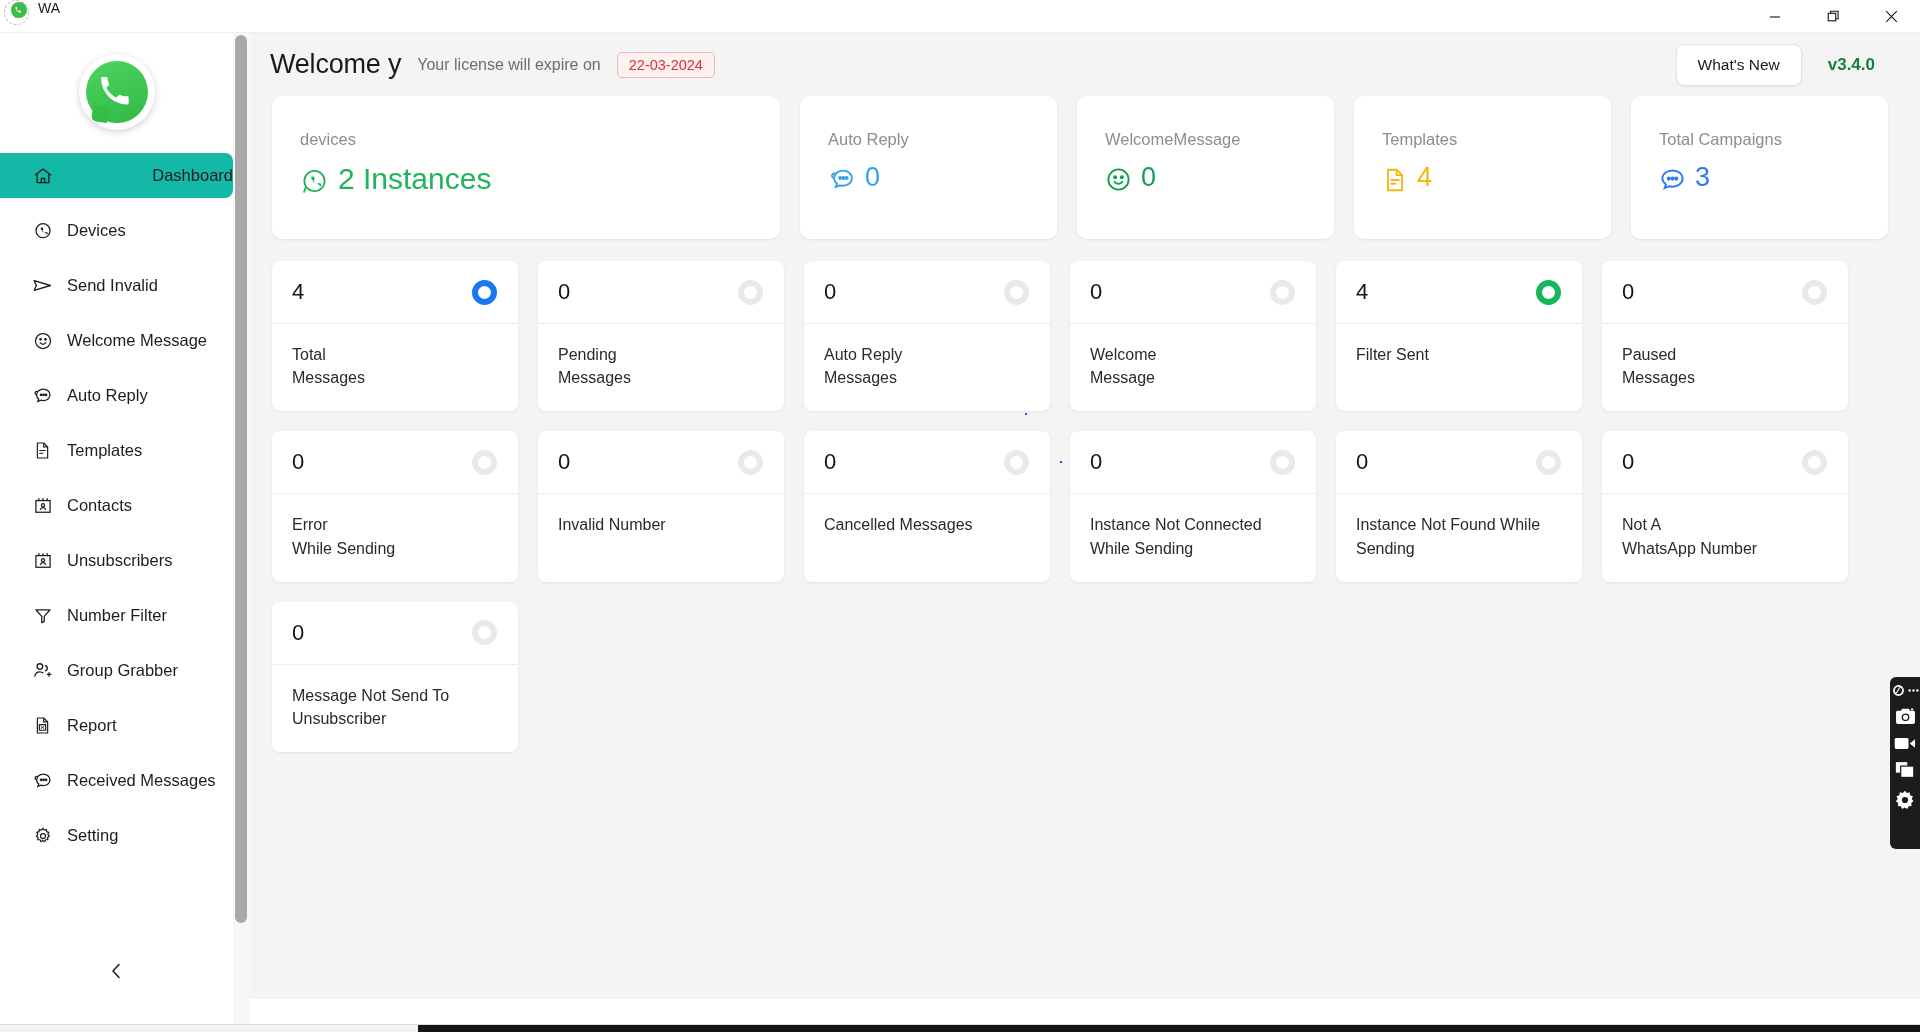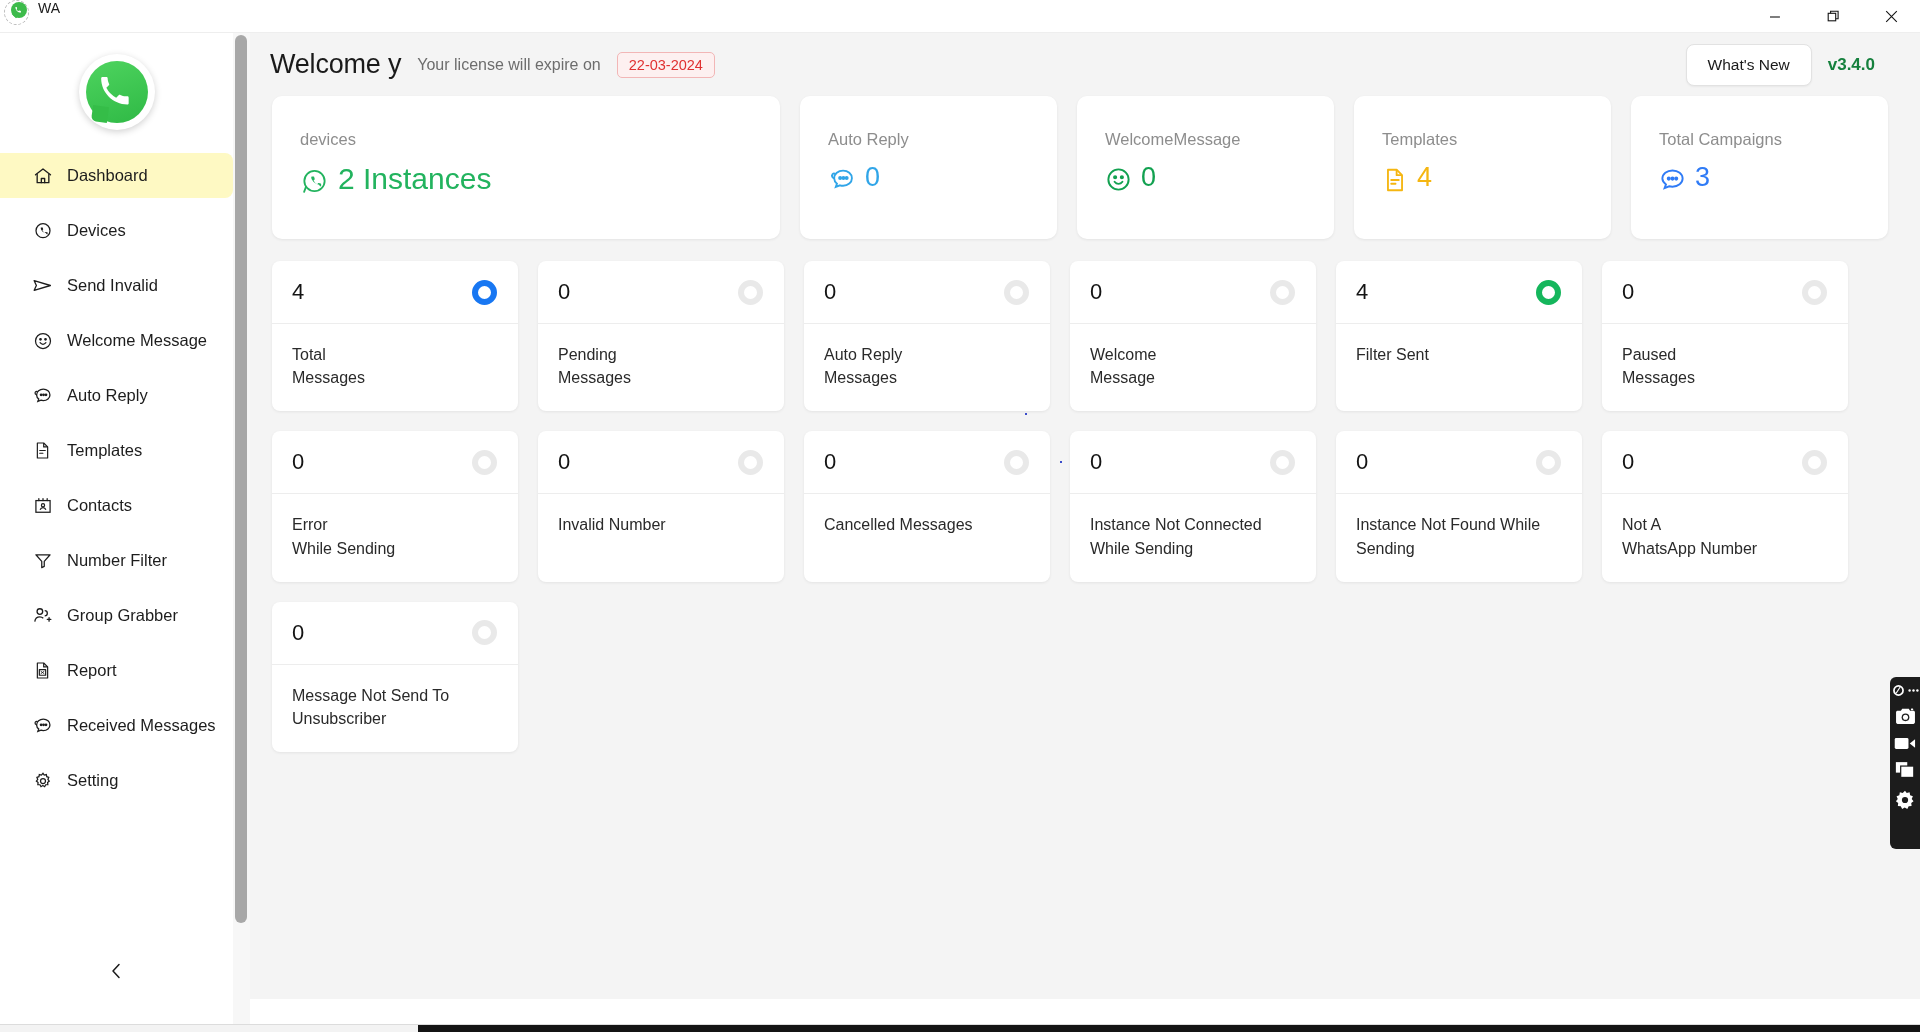--- a/index.html
+++ b/index.html
@@ -69,21 +69,21 @@
     color: #ffffff; font-size: 34px; line-height: 34px;
   }
 
   .nav { display: flex; flex-direction: column; padding-top: 2px; }
   .nav-item {
     display: flex; align-items: center; gap: 14px;
     height: 45px; margin: 0 0 10px 0; padding-left: 32px;
     color: #1d1d1d; font-size: 16.5px; cursor: pointer;
     border-radius: 0 8px 8px 0;
   }
-  .nav-item.active { background: #fef9c3; }
+  .nav-item.active { background: #14b8a6; justify-content: space-between; }
   .nav-ico {
     width: 21px; height: 21px; display: flex; align-items: center; justify-content: center;
     color: #1d1d1d; flex: none;
   }
   .nav-ico svg { display: block; }
   .collapse {
     margin-top: auto; margin-bottom: 46px; height: 30px;
     display: flex; align-items: center; justify-content: center;
     color: #1b1b1b; font-size: 20px; cursor: pointer;
   }
@@ -111,21 +111,21 @@
     letter-spacing: -0.2px;
   }
   .license {
     margin-left: 16px; font-size: 16px; color: #6d6d6d;
   }
   .license-date {
     margin-left: 16px; display: inline-block;
     border: 1px solid #f2b6b6; background: #fdf0f0; color: #e03131;
     border-radius: 5px; padding: 4px 11px; font-size: 14.5px;
   }
-  .hdr-right { margin-left: auto; display: flex; align-items: center; gap: 16px; justify-content: flex-end; }
+  .hdr-right { margin-left: auto; display: flex; align-items: center; gap: 26px; justify-content: flex-end; }
   .whats-new {
     background: #ffffff; border: 1px solid #e2e2e2; border-radius: 8px;
     padding: 11px 21px; font-size: 15.5px; color: #1a1a1a; cursor: pointer;
     box-shadow: 0 1px 2px rgba(0,0,0,0.05);
   }
   .version { font-size: 17px; font-weight: bold; color: #15803d; }
 
   .content { padding: 0 22px 0 22px; }
 
   
@@ -305,20 +305,31 @@
         <svg width="20" height="20" viewBox="0 0 24 24" fill="none" stroke="#1d1d1d" stroke-width="1.5">
           <rect x="3.5" y="5.5" width="17" height="14"></rect>
           <path d="M7 3v2.5M12 3v2.5M17 3v2.5" stroke-linecap="round"></path>
           <circle cx="12" cy="11" r="1.9"></circle>
             <path d="M8.6 16.5c.5-1.6 1.8-2.5 3.4-2.5s2.9.9 3.4 2.5"></path>
         </svg>
       </span>
       <span>Contacts</span>
     </div>
 
+    <div class="nav-item">
+      <span class="nav-ico">
+        <svg width="20" height="20" viewBox="0 0 24 24" fill="none" stroke="#1d1d1d" stroke-width="1.5">
+          <rect x="3.5" y="5.5" width="17" height="14"></rect>
+          <path d="M7 3v2.5M12 3v2.5M17 3v2.5" stroke-linecap="round"></path>
+          <circle cx="12" cy="11" r="1.9"></circle>
+            <path d="M8.6 16.5c.5-1.6 1.8-2.5 3.4-2.5s2.9.9 3.4 2.5"></path>
+        </svg>
+      </span>
+      <span>Unsubscribers</span>
+    </div>
 
     <div class="nav-item">
       <span class="nav-ico">
         <svg width="20" height="20" viewBox="0 0 24 24" fill="none" stroke="#1d1d1d" stroke-width="1.5" stroke-linejoin="round">
           <path d="M3.5 4.5h17l-7 8v6l-3 1.5v-7.5z"></path>
         </svg>
       </span>
       <span>Number Filter</span>
     </div>
 

